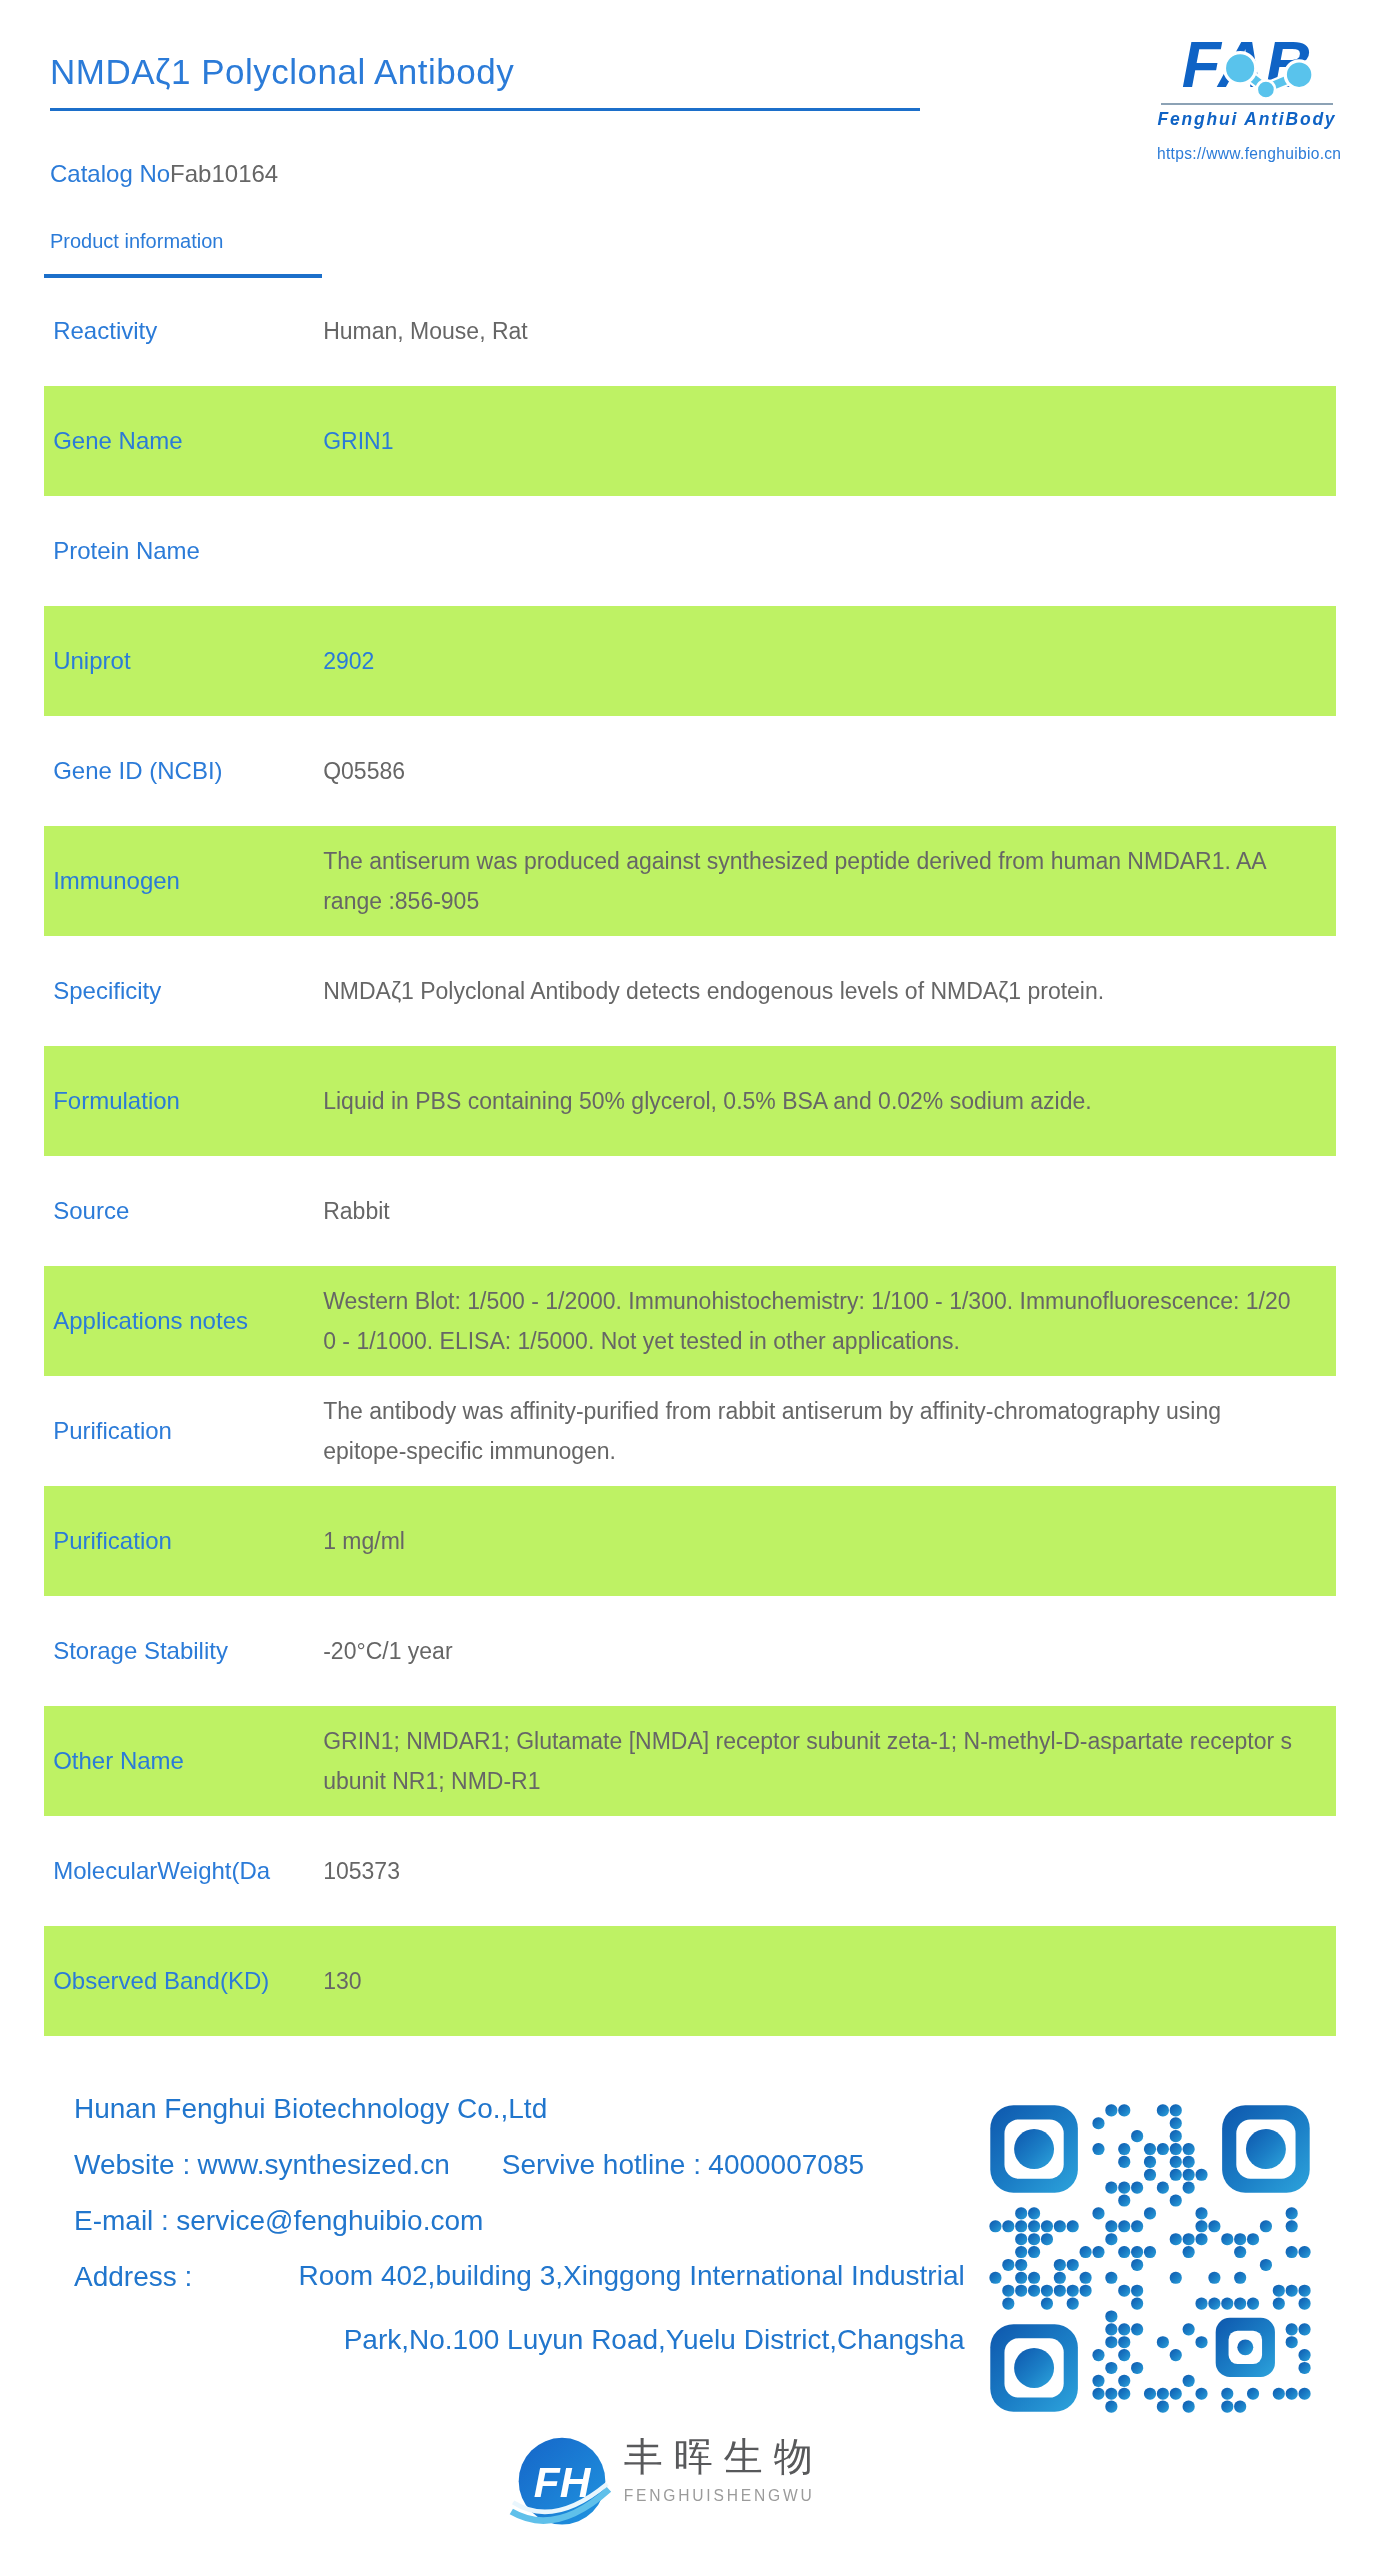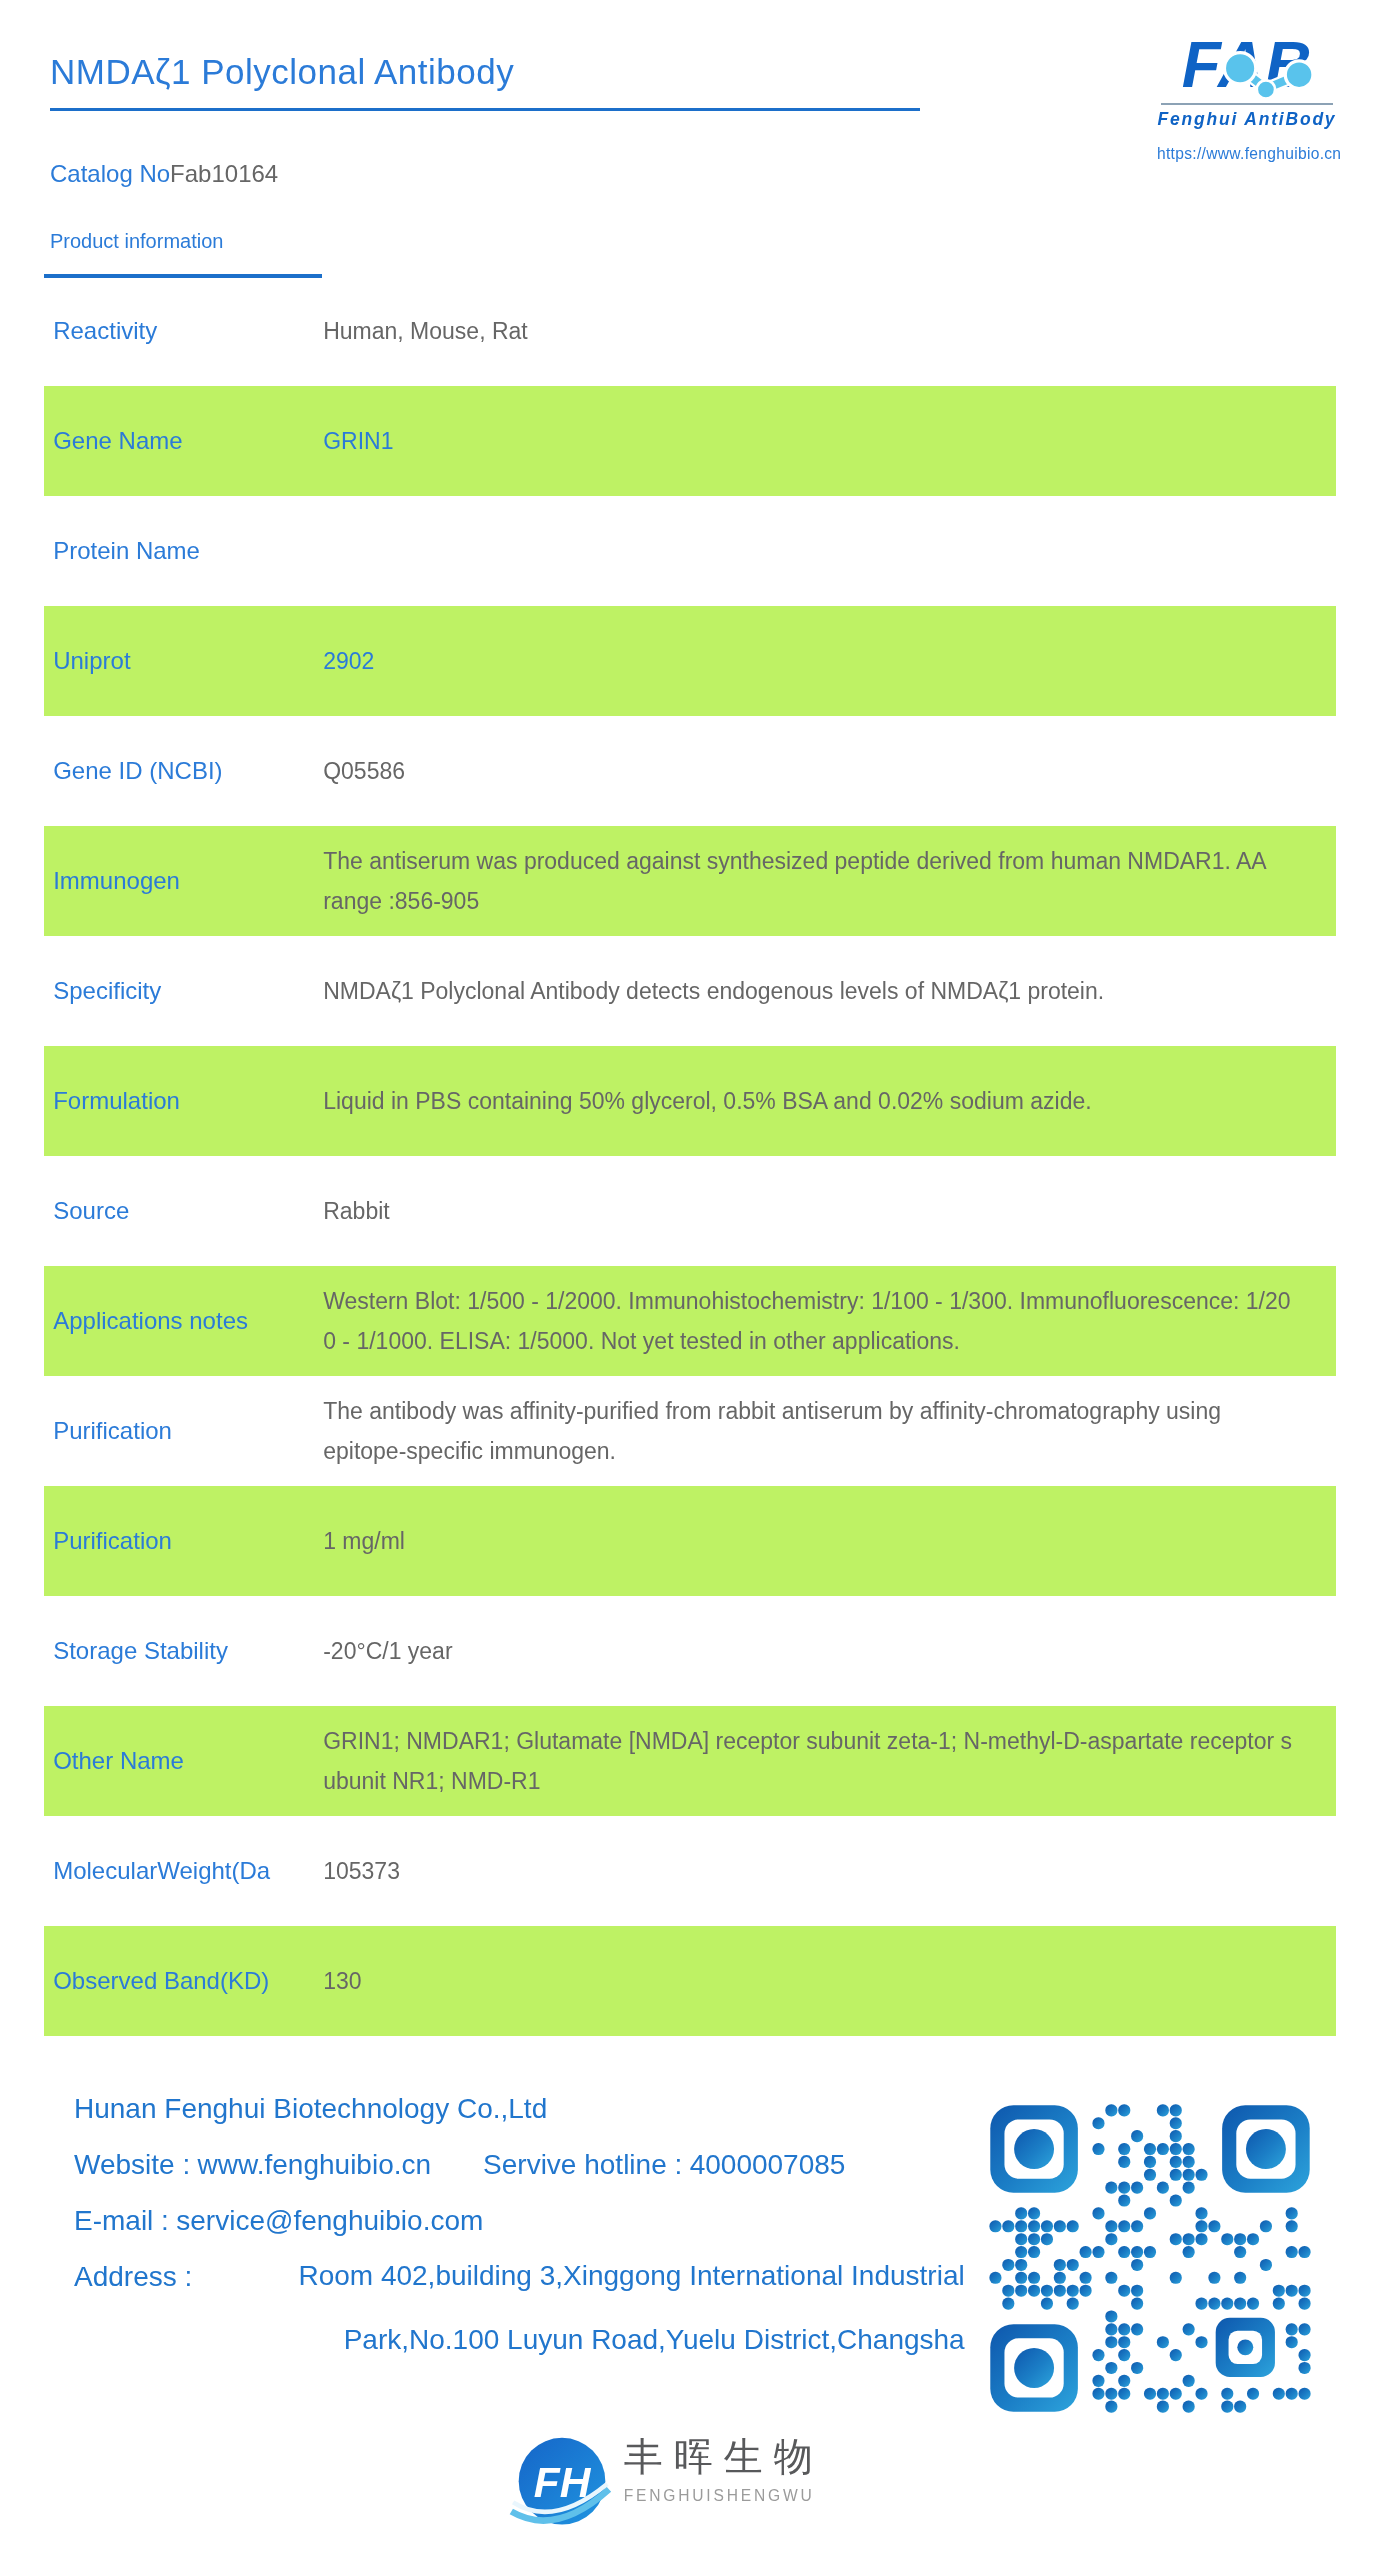--- a/index.html
+++ b/index.html
@@ -157,21 +157,21 @@
   </div>
   <div class="row alt">
     <div class="cell-label">Observed Band(KD)</div>
     <div class="cell-value">130</div>
   </div>
 </div>
 
 <div class="footer">
   <div class="f-line">Hunan Fenghui Biotechnology Co.,Ltd</div>
   <div class="f-line">
-    <span class="lbl">Website :</span><span>www.fenghuibio.cn</span><span class="gap lbl">Servive hotline :</span><span>4000007085</span>
+    <span class="lbl">Website :</span><span>www.synthesized.cn</span><span class="gap lbl">Servive hotline :</span><span>4000007085</span>
   </div>
   <div class="f-line">
     <span class="lbl">E-mail :</span><span>service@fenghuibio.com</span>
   </div>
   <div class="f-addr">
     <span class="addr-label">Address :</span>
     <span class="addr-value">Room 402,building 3,Xinggong International Industrial Park,No.100 Luyun Road,Yuelu District,Changsha</span>
   </div>
 </div>
 

